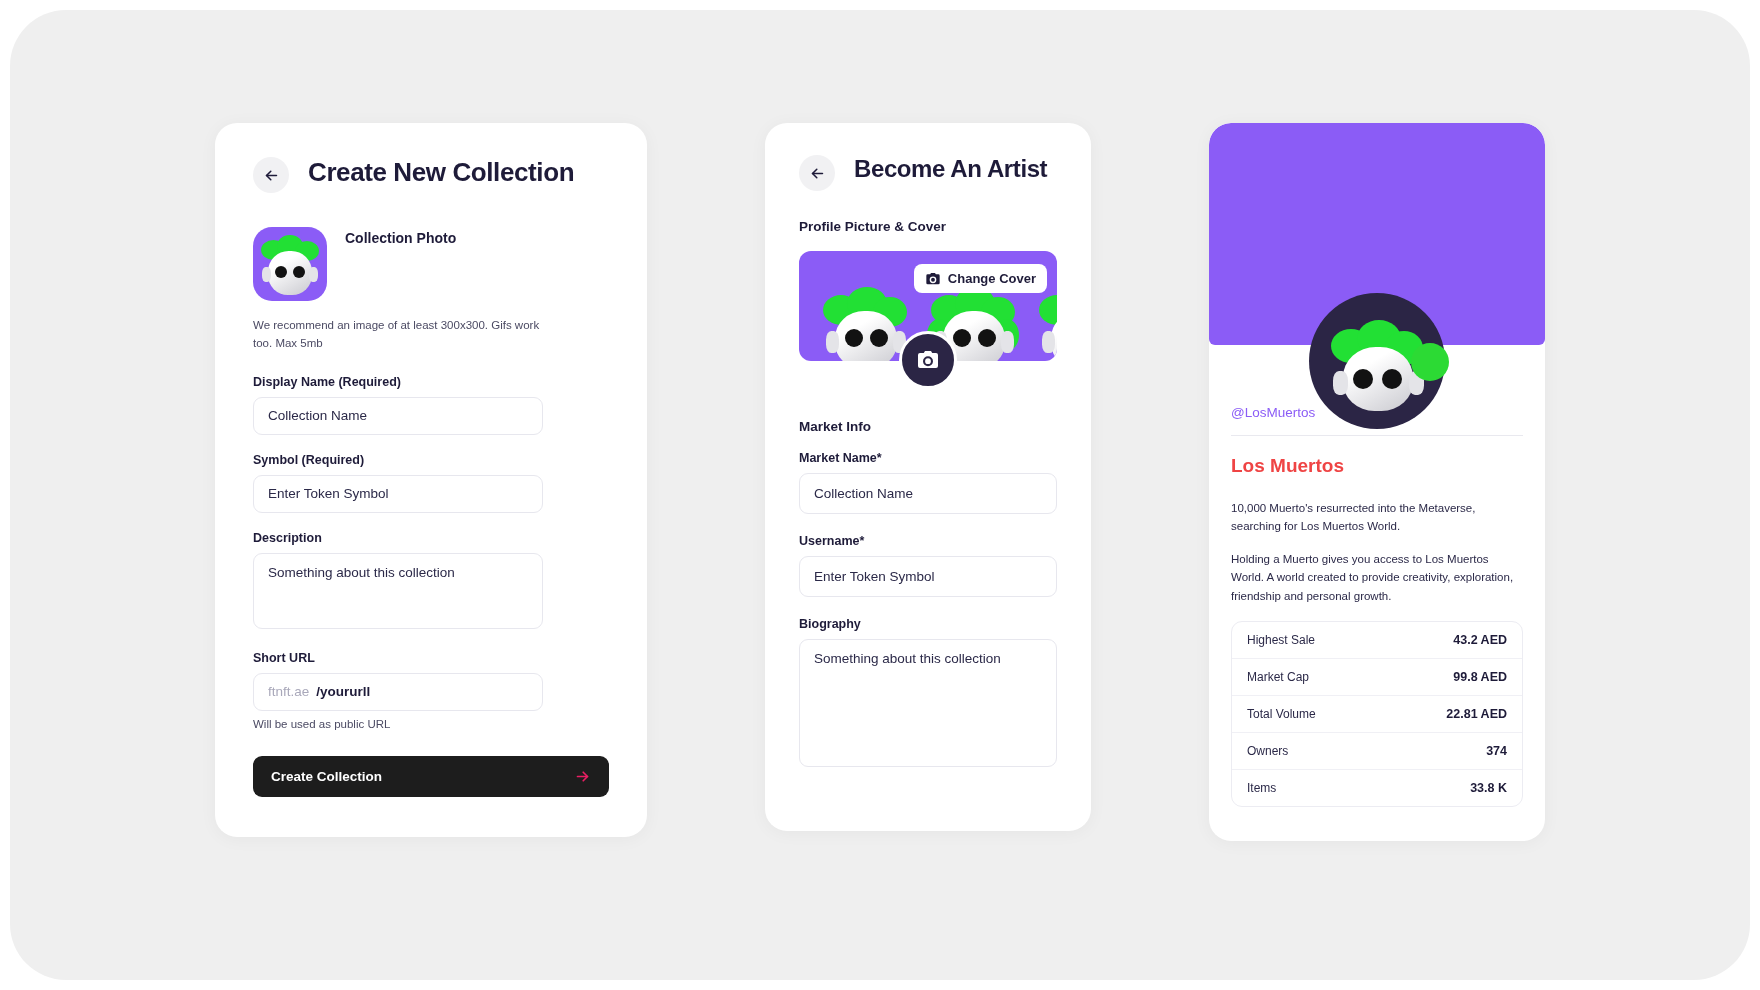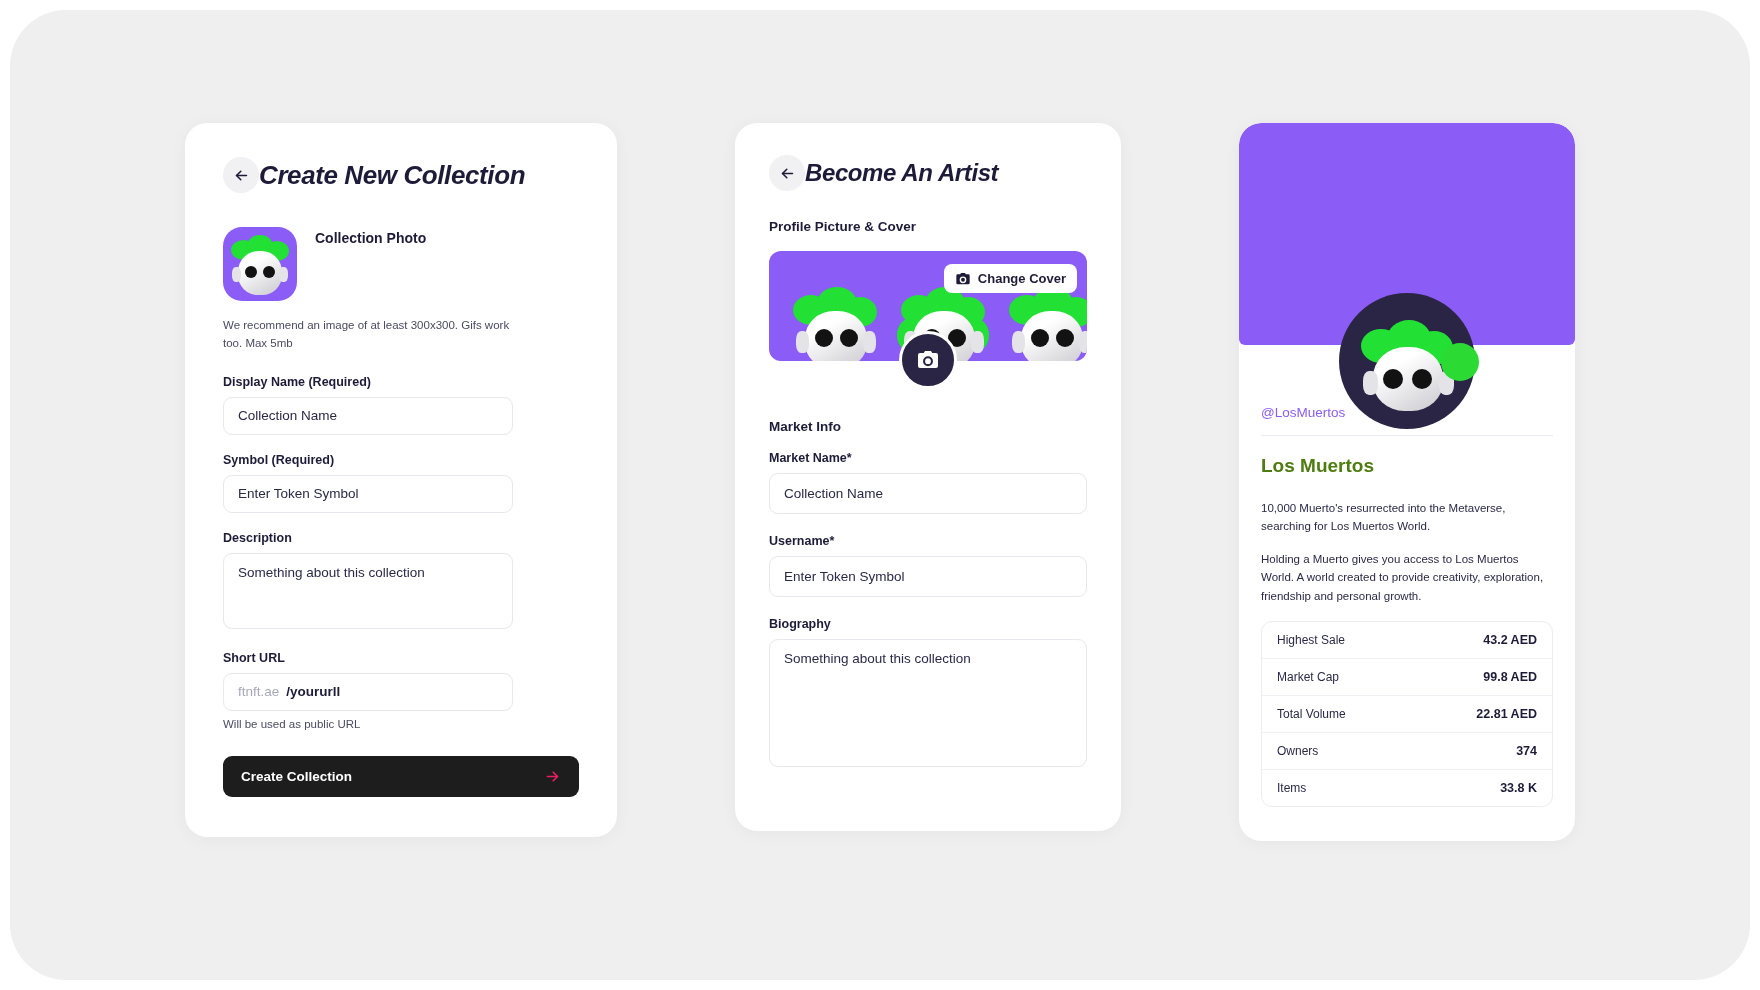--- a/index.html
+++ b/index.html
@@ -37,23 +37,22 @@
     box-shadow: 0 2px 18px rgba(0,0,0,0.045);
   }
 
   
   .card-create {
     width: 432px;
     padding: 34px 38px 40px 38px;
   }
   .card-header {
     display: flex;
-    align-items: center;
+    gap: 19px;
     margin-bottom: 34px;
-    font-style: italic;
   }
   .back-btn {
     width: 36px; height: 36px;
     border-radius: 50%;
     background: #f1f1f3;
     display: flex; align-items: center; justify-content: center;
     flex: 0 0 auto;
     cursor: pointer;
   }
   .back-btn svg { width: 17px; height: 17px; }
@@ -179,21 +178,21 @@
   }
   .primary-btn span {
     font-size: 13.5px;
     font-weight: bold;
     color: #ffffff;
   }
   .primary-btn svg { width: 17px; height: 17px; }
 
   
   .card-artist {
-    width: 386px;
+    width: 326px;
     padding: 32px 34px 40px 34px;
   }
   .card-artist .card-header { margin-bottom: 28px; }
   .card-artist .card-title { font-size: 24px; }
   .section-label {
     font-size: 13.5px;
     font-weight: bold;
     color: #1e1b39;
     margin-bottom: 17px;
   }
@@ -290,21 +289,21 @@
     font-size: 13.5px;
     color: #8b5cf6;
     margin-bottom: 15px;
     display: inline-block;
     cursor: pointer;
   }
   .divider { height: 1px; background: #e9e9ef; margin-bottom: 19px; }
   .profile-name {
     font-size: 19px;
     font-weight: bold;
-    color: #4d7c0f;
+    color: #ef4444;
     margin-bottom: 22px;
   }
   .profile-para {
     font-size: 11.5px;
     color: #2b2948;
     line-height: 1.6;
     margin-bottom: 14px;
   }
   .stats-box {
     border: 1px solid #ececf2;

